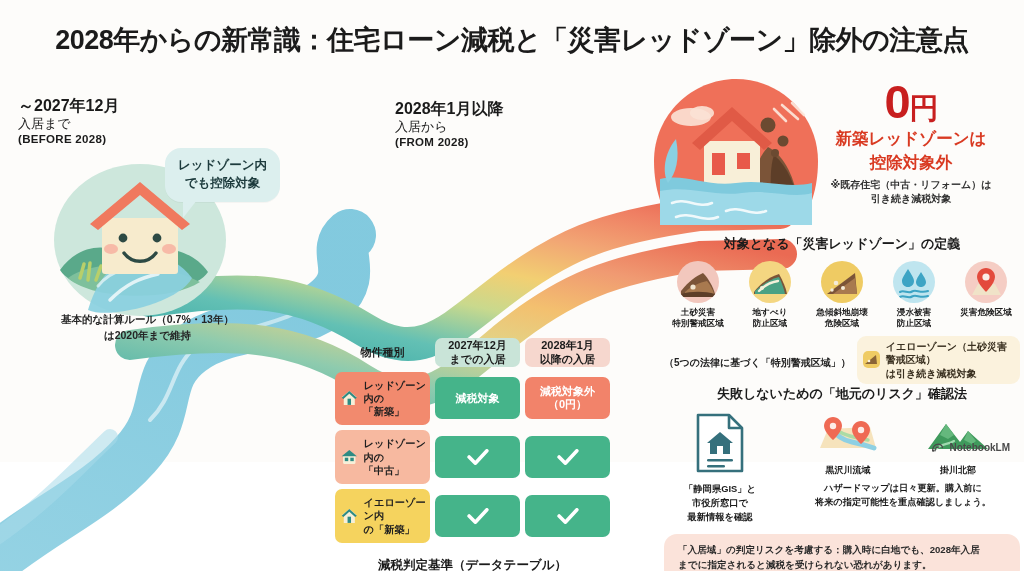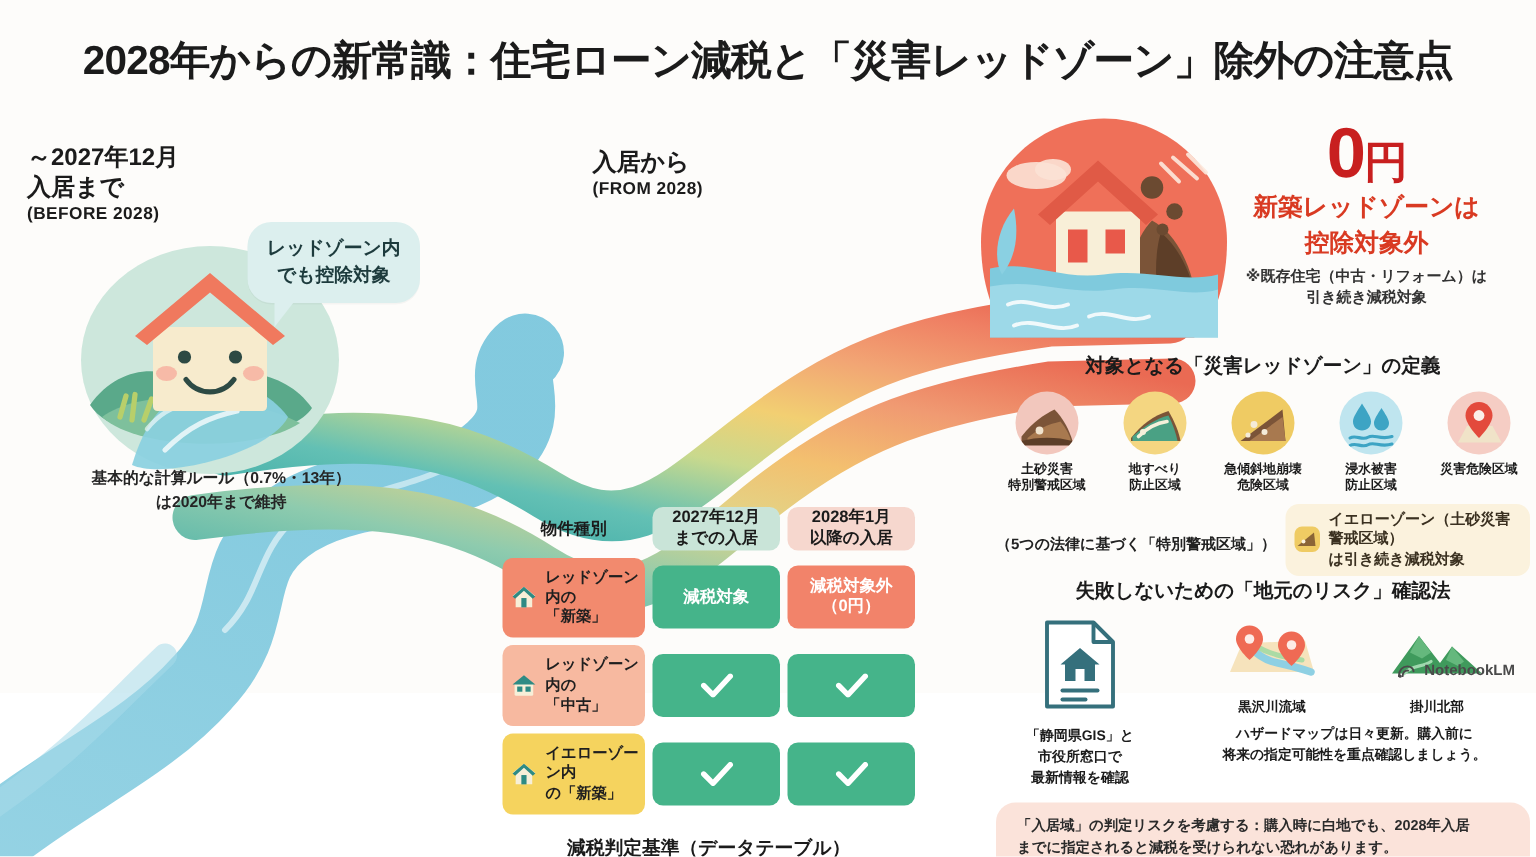--- a/index.html
+++ b/index.html
@@ -20,21 +20,21 @@
     position: absolute; top: 22px; left: 0; width: 1024px;
     text-align: center;
     font-size: 27px; font-weight: bold; color: #1b1b1b;
     letter-spacing: -0.5px;
     white-space: nowrap;
   }
 
   
   .colhead { position: absolute; text-align: left; color: #1b1b1b; margin-top: 23px; }
   .colhead .l1 { font-size: 16px; font-weight: bold; line-height: 1.25; }
-  .colhead .l2 { font-size: 16px; font-weight: bold; line-height: 1.25; }
+  .colhead .l2 { font-size: 13px; font-weight: normal; line-height: 1.25; }
   .colhead .l3 { font-size: 11.5px; font-weight: bold; letter-spacing: .3px; margin-top: 1px; }
   #head-before { top: 73px; left: 18px; width: 230px; }
   #head-after  { top: 76px; left: 395px; width: 230px; }
 
   
   #ribbon { position: absolute; top: 0; left: 0; width: 1024px; height: 571px; }
 
   
   #scene-before { position: absolute; left: 40px; top: 150px; width: 210px; height: 175px; }
 
@@ -202,20 +202,21 @@
     <path d="M 130 345 C 240 330, 300 338, 362 378 C 418 414, 452 380, 505 336
              C 565 288, 610 270, 700 256 L 782 254" fill="none" stroke="url(#flowGrad2)" stroke-width="30" stroke-linecap="round"></path>
   </svg>
 
   <div class="colhead" id="head-before">
     <div class="l1">～2027年12月</div>
     <div class="l2">入居まで</div>
     <div class="l3">(BEFORE 2028)</div>
   </div>
   <div class="colhead" id="head-after">
+    <div class="l1">2028年1月以降</div>
     <div class="l2">入居から</div>
     <div class="l3">(FROM 2028)</div>
   </div>
 
   <svg id="scene-before" viewBox="0 0 210 175">
     <ellipse cx="100" cy="90" rx="86" ry="76" fill="#cde7dc"></ellipse>
     <path d="M20 120 C40 92, 72 92, 92 110 C112 92, 150 96, 168 122 C150 150, 40 152, 20 120Z" fill="#5aa98a"></path>
     <path d="M28 128 C55 108, 120 112, 160 132 C130 152, 52 150, 28 128Z" fill="#7ec09c"></path>
     <path d="M48 160 C60 120, 78 112, 96 106 C118 100, 140 112, 152 128 C140 152, 70 170, 48 160Z" fill="#8ad0e0" opacity=".92"></path>
     <path d="M70 150 C86 134, 100 128, 118 124" stroke="#ffffff" stroke-width="3.5" fill="none" stroke-linecap="round" opacity=".75"></path>

